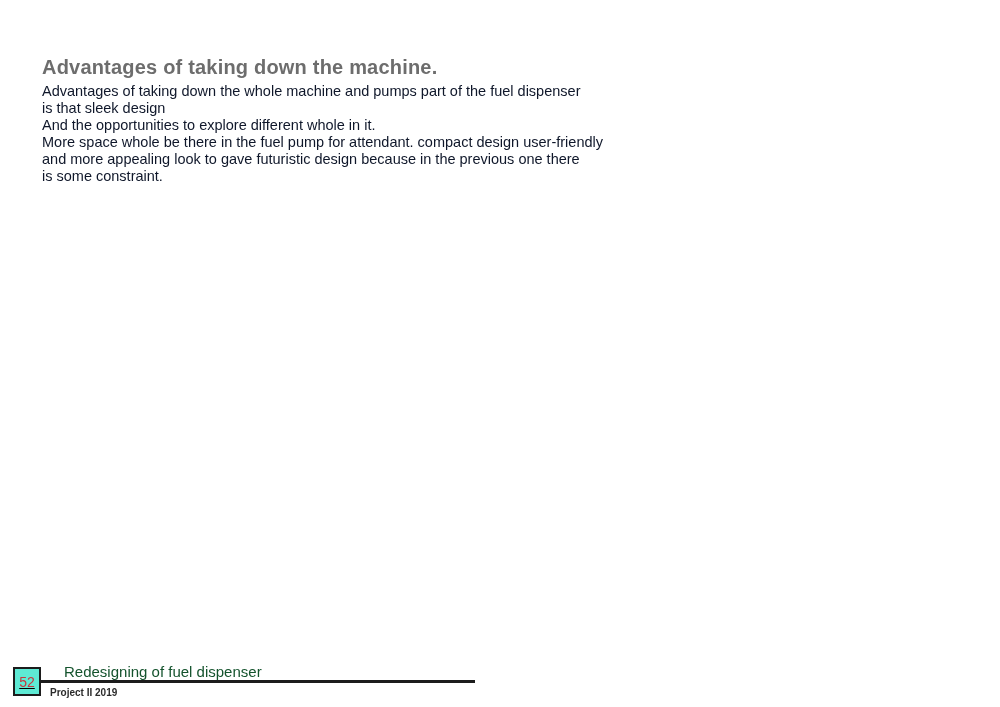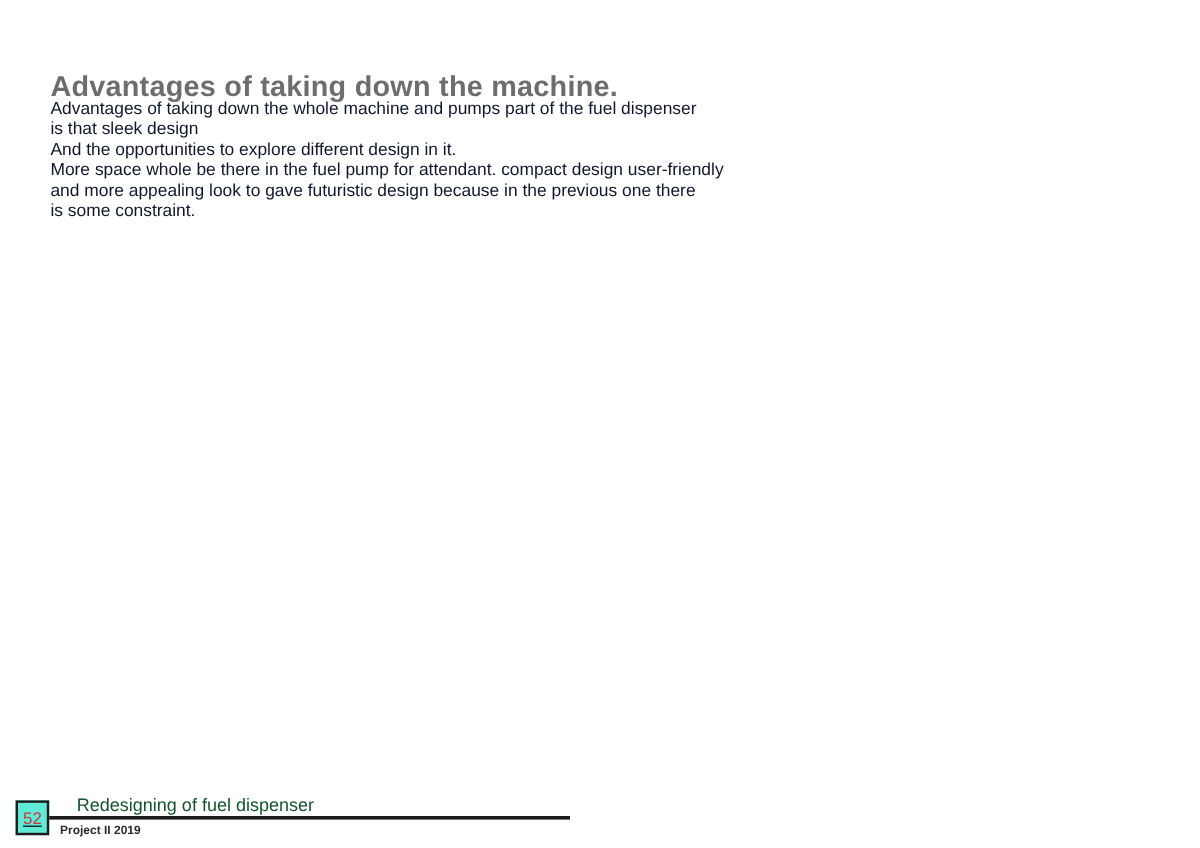--- a/index.html
+++ b/index.html
@@ -12,21 +12,21 @@
     width: 1000px;
     height: 707px;
     background: #ffffff;
     overflow: hidden;
     font-family: "Liberation Sans", "DejaVu Sans", sans-serif;
   }
   .page-title {
     position: absolute;
     left: 42px;
     top: 43px;
-    font-size: 24px;
+    font-size: 20px;
     font-weight: bold;
     color: #6d6d6d;
     letter-spacing: 0.2px;
     white-space: nowrap;
   }
   .body-text {
     position: absolute;
     left: 42px;
     top: 83px;
     width: 580px;
@@ -84,21 +84,21 @@
 </head>
 <body>
 
 <div class="page">
 
   <h1 class="page-title">Advantages of taking down the machine.</h1>
 
   <div class="body-text">
     <span class="body-line">Advantages of taking down the whole machine and pumps part of the fuel dispenser</span>
     <span class="body-line">is that sleek design</span>
-    <span class="body-line">And the opportunities to explore different design in it.</span>
+    <span class="body-line">And the opportunities to explore different whole in it.</span>
     <span class="body-line">More space whole be there in the fuel pump for attendant. compact design user-friendly</span>
     <span class="body-line">and more appealing look to gave futuristic design because in the previous one there</span>
     <span class="body-line">is some constraint.</span>
   </div>
 
   <div class="page-number-box">
     <span class="page-number">52</span>
   </div>
 
   <div class="footer-title">Redesigning of fuel dispenser</div>

